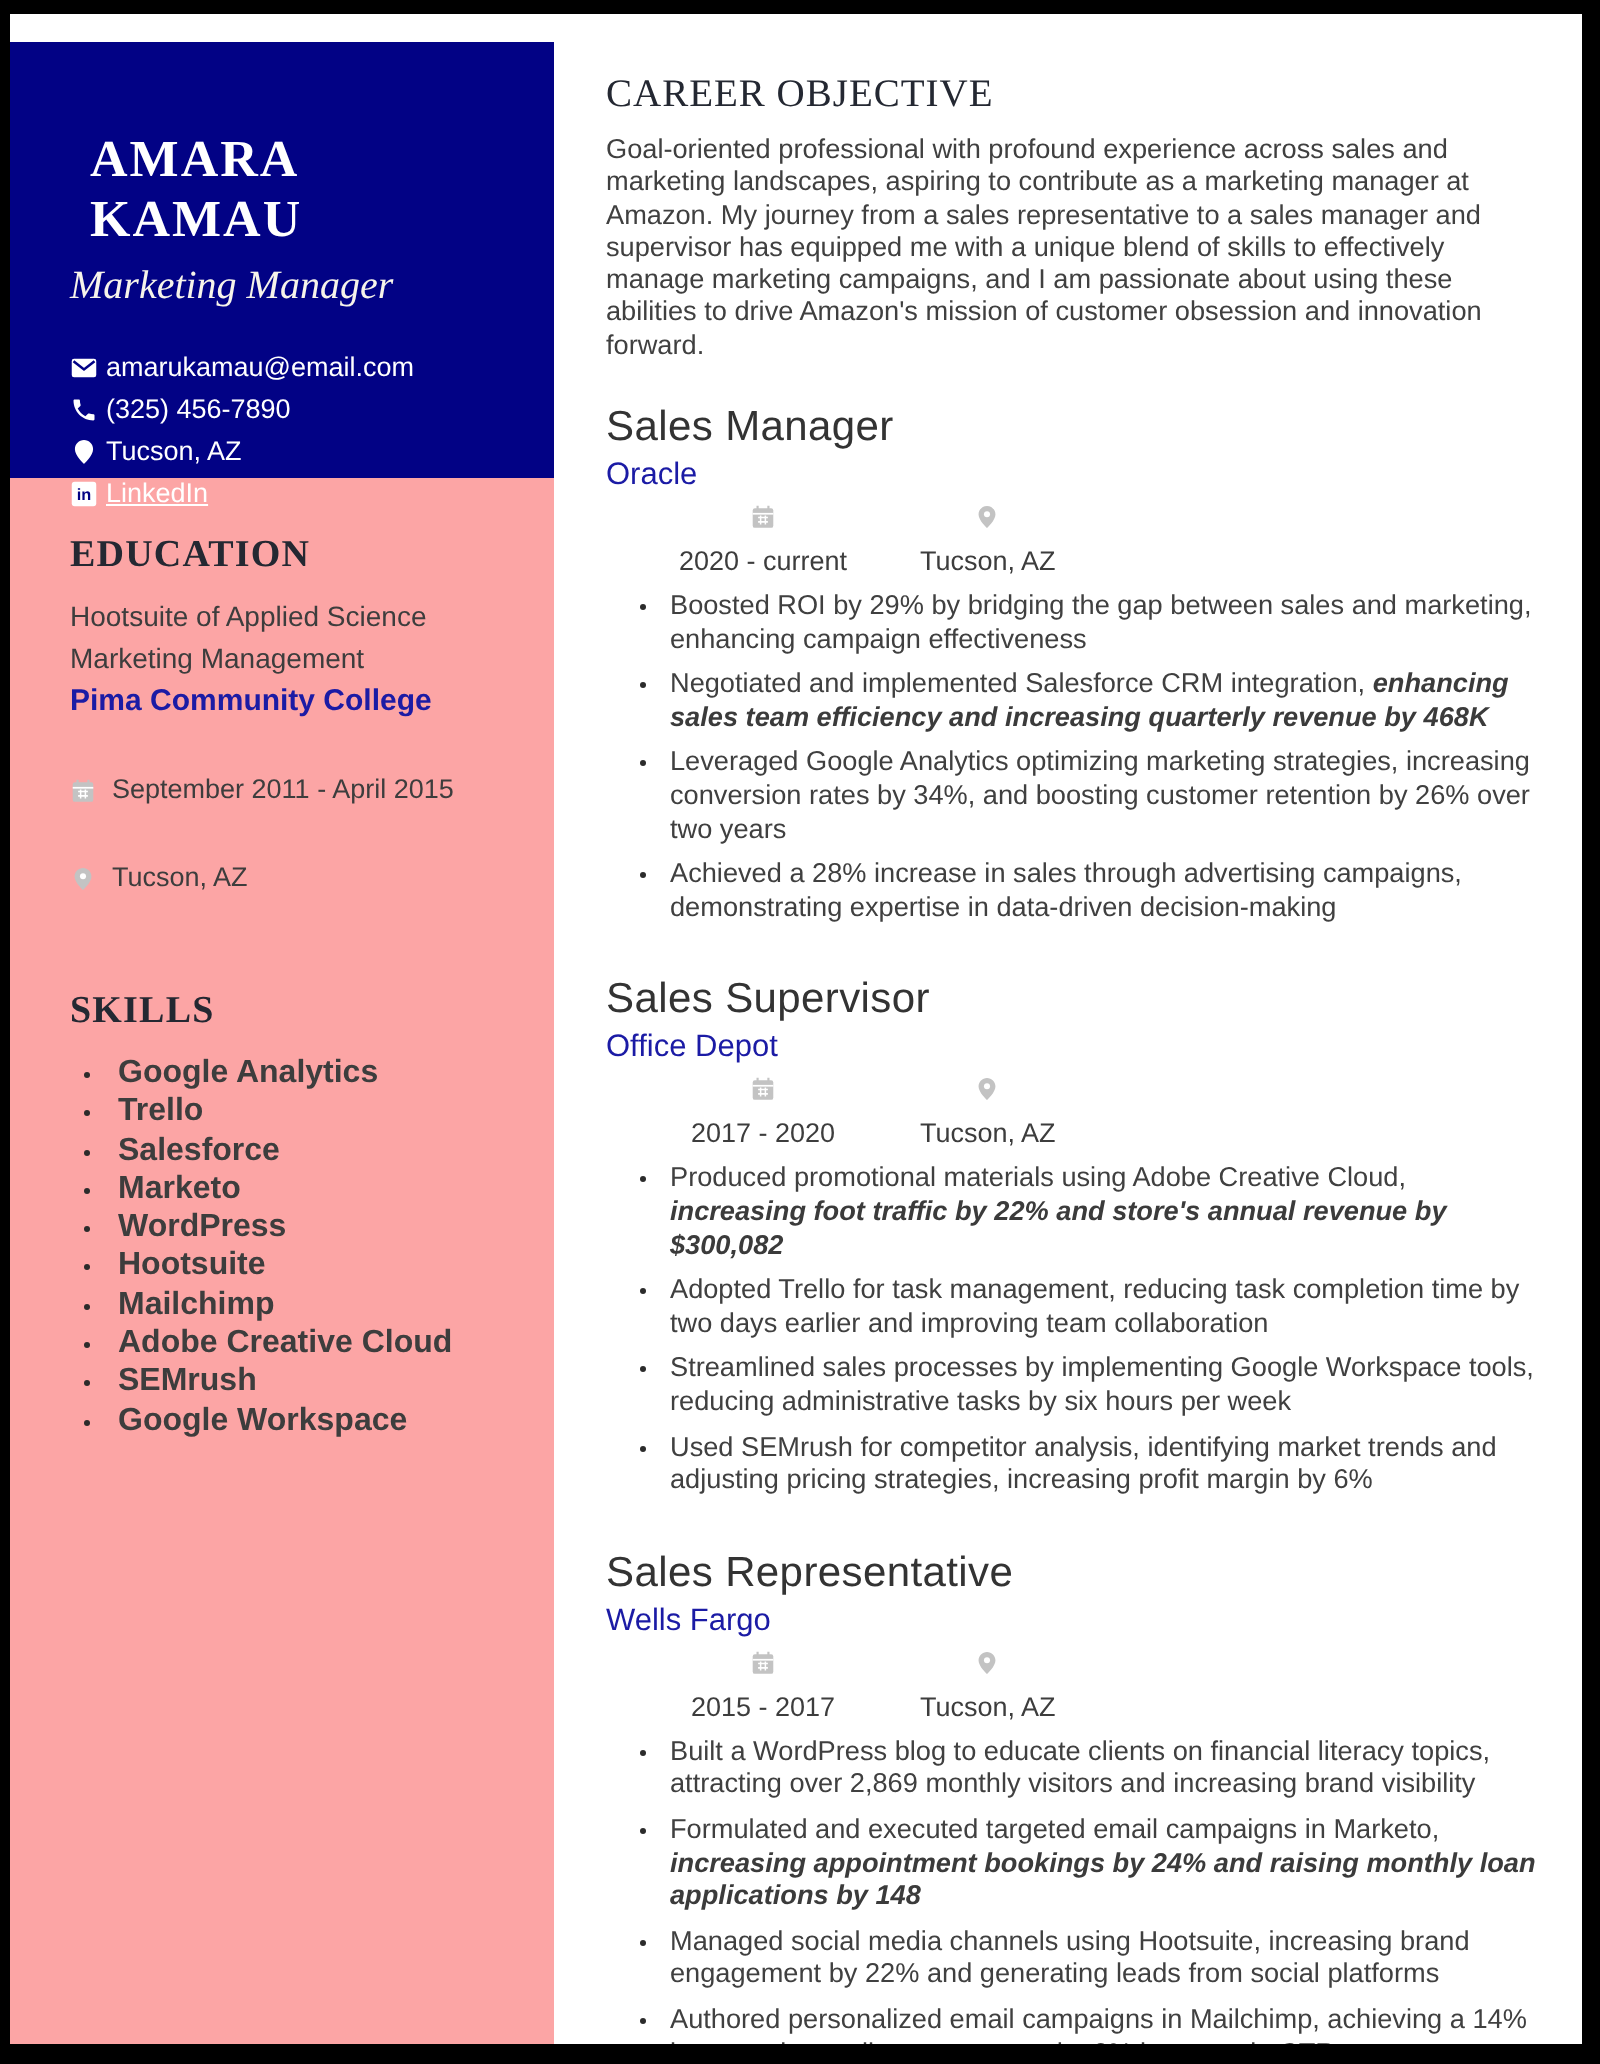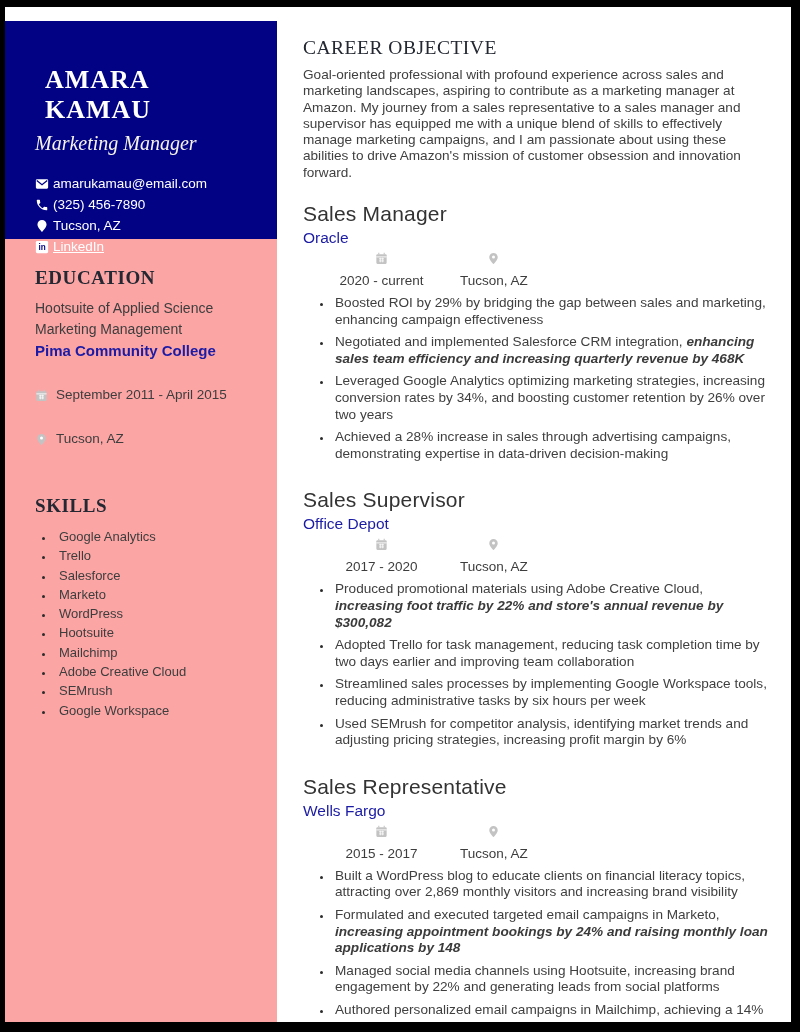--- a/index.html
+++ b/index.html
@@ -84,22 +84,23 @@
     display: flex; align-items: center; gap: 8px;
     font-size: 13.5px; color: #3d3d3d; line-height: 20px; margin-top: 24px;
   }
   .meta-row .icon { width: 13px; height: 13px; display: inline-flex; color: #c3c3c3; flex: 0 0 13px; }
   .meta-row .icon svg { width: 13px; height: 13px; }
 
   .skills-section { margin-top: 32px; }
   .skills-section .side-heading { margin-bottom: 10px; margin-top: 46px; }
   .skills-list { list-style: disc; padding-left: 20px; }
   .skills-list li {
-    font-size: 13px; color: #3d3d3d; line-height: 19.3px;
+    font-size: 16px; color: #3d3d3d; line-height: 19.3px;
     padding-left: 4px;
+    font-weight: bold;
   }
   .skills-list li::marker { color: #2b2b2b; font-size: 11px; }
 
   
   .main {
     position: absolute;
     left: 298px; top: 0;
     width: 466px;
   }
   .main-heading {

